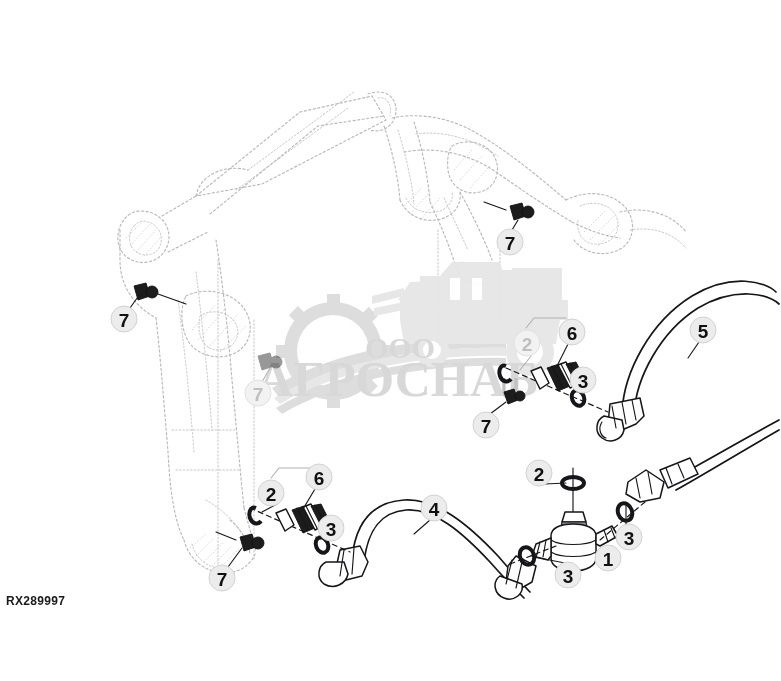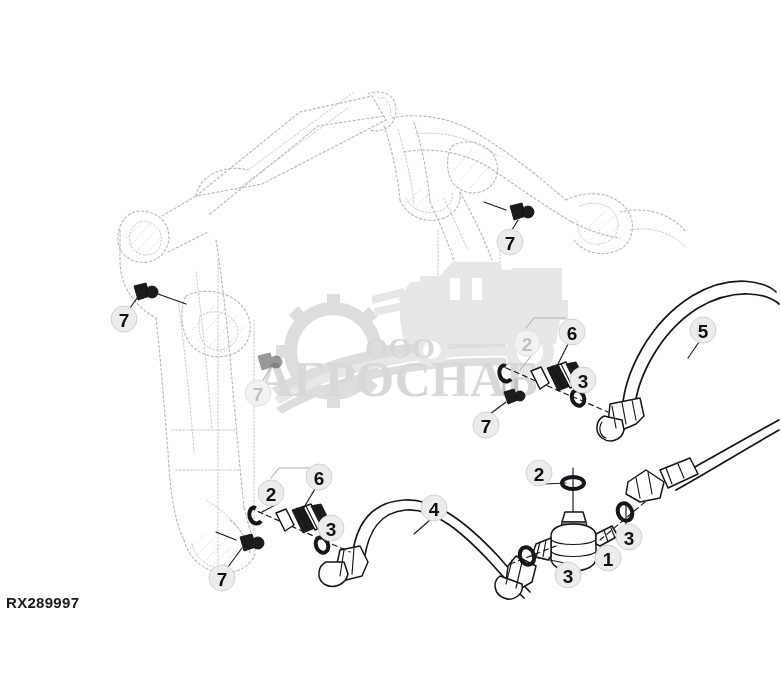--- a/index.html
+++ b/index.html
@@ -25,21 +25,21 @@
     left: 0; top: 0;
     width: 781px;
     height: 681px;
     display: block;
   }
   .partnum-label {
     position: absolute;
     left: 6px;
     top: 594px;
     font-family: "Liberation Sans", sans-serif;
-    font-size: 15px;
+    font-size: 12px;
     font-weight: bold;
     color: #1a1a1a;
     letter-spacing: 0.3px;
   }
   
   .ghost {
     fill: none;
     stroke: #b9b9b9;
     stroke-width: 1.15;
     stroke-dasharray: 2.2 2.4;

